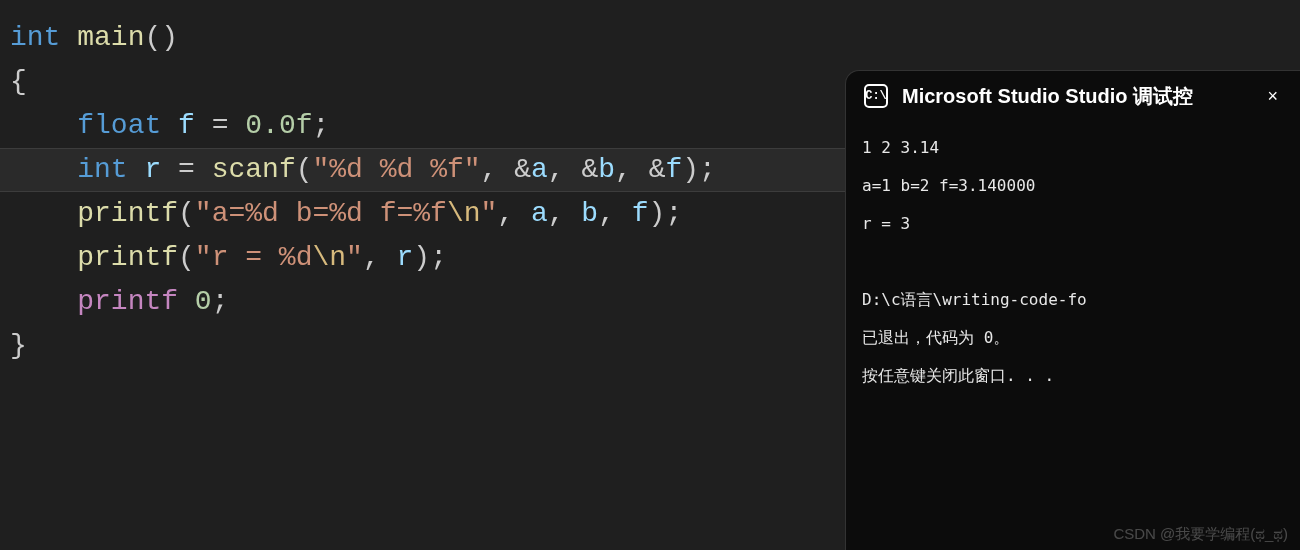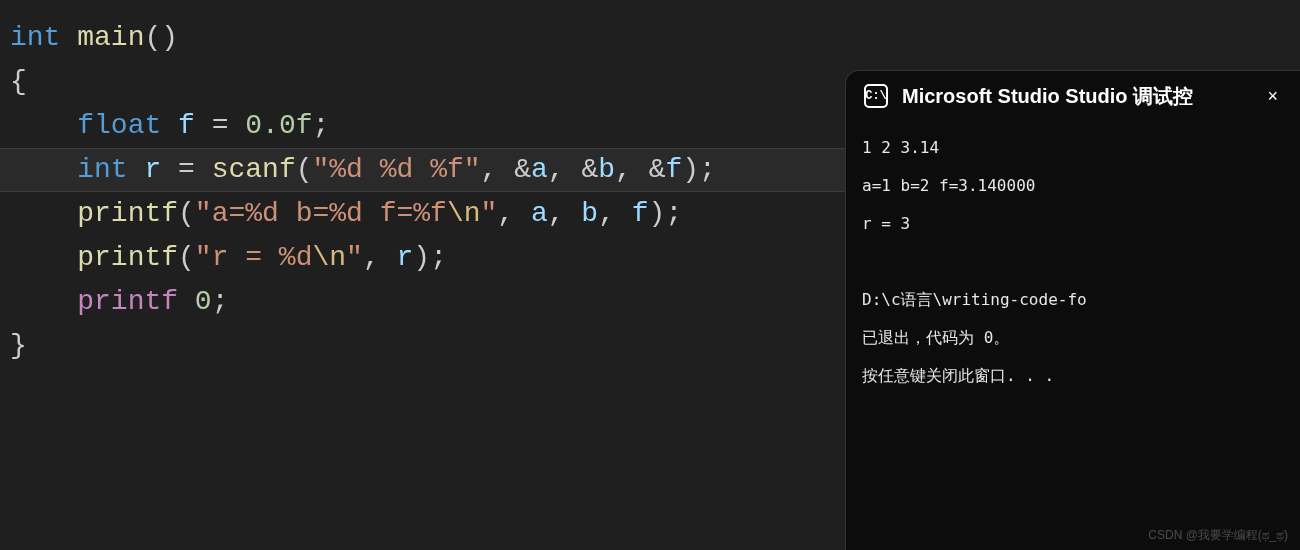--- a/index.html
+++ b/index.html
@@ -94,21 +94,21 @@
     font-size: 16px;
     line-height: 38px;
     white-space: pre;
     font-family: Consolas, "NSimSun", monospace;
   }
   .watermark {
     position: absolute;
     right: 12px;
     bottom: 6px;
     color: rgba(255,255,255,0.25);
-    font-size: 12px;
+    font-size: 15px;
     font-family: Arial, sans-serif;
   }
 </style>
 </head>
 <body>
 
 <div class="editor" id="editor">
     <div class="code-line"><span class="kw">int</span><span> </span><span class="fn">main</span><span class="punct">()</span></div>
     <div class="code-line"><span class="brace">{</span></div>
     <div class="code-line">    <span class="kw">float</span><span class="var"> f </span><span class="punct">=</span><span> </span><span class="num">0.0f</span><span class="punct">;</span></div>

